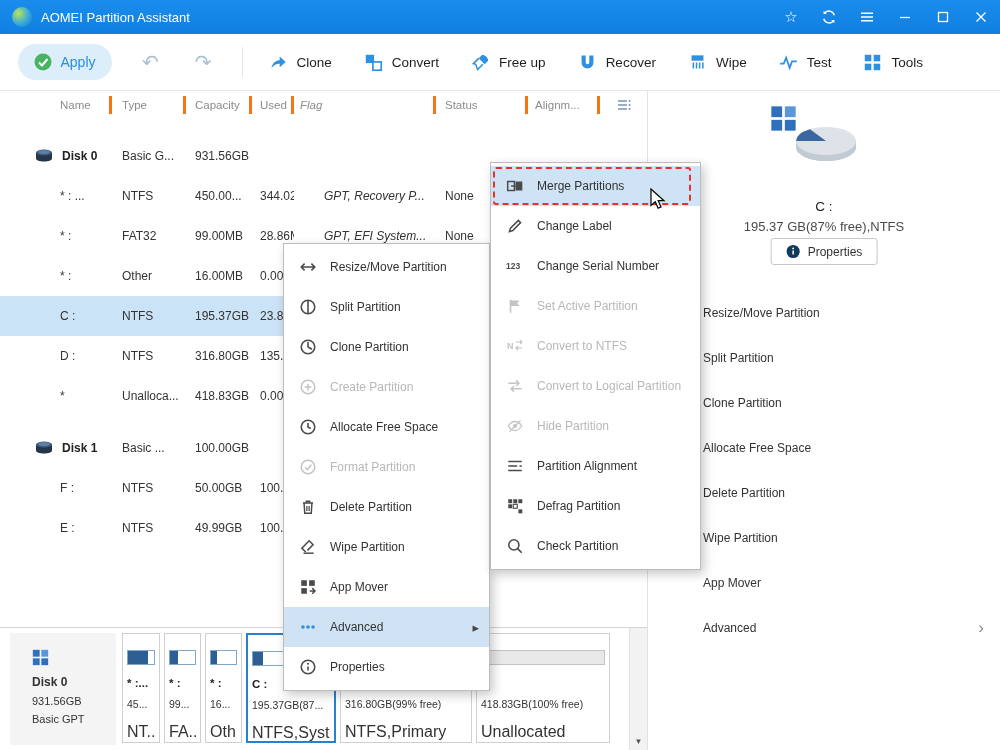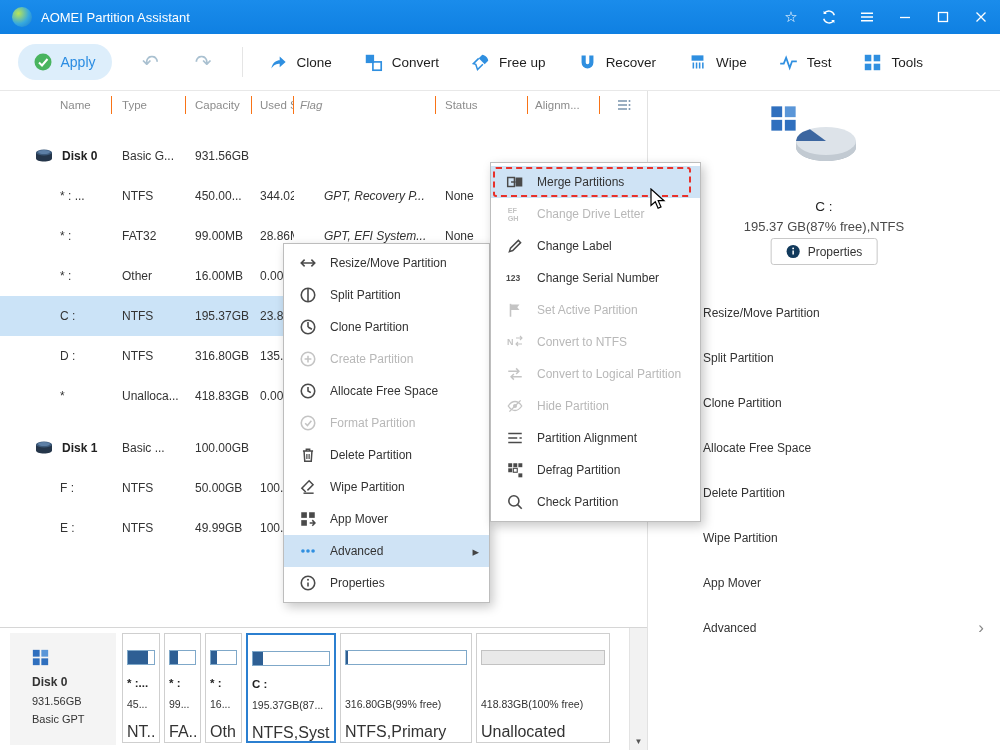--- a/index.html
+++ b/index.html
@@ -29,21 +29,21 @@
   .tb-sep{width:1px;height:30px;background:#e5e5e5;margin-left:24px;}
   #toolbar-buttons{display:flex;margin-left:26px;gap:32px;}
   .tb-btn{display:flex;align-items:center;gap:9px;font-size:13.5px;color:#1e1e1e;cursor:default;}
   .tb-ic{width:19px;height:19px;color:#2f8fe0;display:inline-block;flex:none;}
 
   
   .main{position:absolute;top:91px;left:0;right:0;bottom:0;display:flex;}
   .table-area{width:647px;flex:none;position:relative;}
   .thead,.trow{display:grid;grid-template-columns:112px 74px 66px 42px 142px 92px 72px 1fr;align-items:center;}
   .thead{height:28px;color:#8c8c8c;font-size:11.5px;}
-  .hcell{height:18px;line-height:18px;border-right:1px solid #f97316;white-space:nowrap;overflow:hidden;box-sizing:border-box;}
+  .hcell{height:18px;line-height:18px;border-right:3px solid #f97316;white-space:nowrap;overflow:hidden;box-sizing:border-box;}
   .hcell.c8{border-right:none;display:flex;justify-content:center;align-items:center;}
   .c1{padding-left:60px;}.c2{padding-left:10px;}.c3{padding-left:9px;}.c4{padding-left:8px;}
   .c5{padding-left:6px;font-style:italic;}.c6{padding-left:9px;}.c7{padding-left:7px;}
   .trow{height:40px;font-size:12px;color:#333;}
   .trow .cell{white-space:nowrap;overflow:hidden;}
   .trow .c5{padding-left:30px;}
   .trow.disk{margin-top:12px;}
   #table-rows .trow.disk:first-child{margin-top:17px;}
   .trow.selected{background:#cbe3f7;}
   .diskname{display:flex;align-items:center;gap:7px;padding-left:33px !important;font-weight:bold;color:#222;}
@@ -84,21 +84,21 @@
   .pfs{font-size:16px;color:#333;margin-top:13px;white-space:nowrap;overflow:hidden;}
   .bscroll{position:absolute;right:0;top:0;bottom:0;width:17px;background:#f2f2f2;border-left:1px solid #e3e3e3;}
   .bscroll .down{position:absolute;bottom:1px;left:0;right:0;height:16px;display:flex;align-items:center;
     justify-content:center;font-size:8px;color:#555;}
 
   
   .menu{position:absolute;background:#fff;border:1px solid #bdbdbd;box-shadow:3px 4px 10px rgba(0,0,0,.22);
     padding:3px 0;z-index:50;box-sizing:border-box;}
   #ctx-menu{left:283px;top:243px;width:207px;}
   #sub-menu{left:490px;top:162px;width:211px;}
-  .mitem{height:32px;display:flex;align-items:center;padding:0 10px 0 15px;gap:13px;font-size:12px;
+  .mitem{height:40px;display:flex;align-items:center;padding:0 10px 0 15px;gap:13px;font-size:12px;
     color:#333;position:relative;white-space:nowrap;}
   .mitem.disabled{color:#b8b8b8;}
   .mic{width:18px;height:18px;color:#4a4a4a;flex:none;display:inline-block;}
   .mitem.disabled .mic{color:#c4c4c4;}
   .mitem.hl{background:#cfe3f5;}
   .marrow{margin-left:auto;font-size:13px;color:#444;}
   .mitem.target::after{content:"";position:absolute;top:1px;bottom:1px;left:2px;right:9px;
     border:2px dashed #e8312a;border-radius:3px;pointer-events:none;}
 
   .cursor{position:absolute;left:649px;top:188px;z-index:99;pointer-events:none;}
@@ -570,27 +570,20 @@
     </div>
   <div class="menu" id="sub-menu">
       <div class="mitem hl target">
         <span class="mic"><svg viewBox="0 0 16 16">
             <rect x="1.5" y="4" width="6" height="8" fill="none" stroke="currentColor" stroke-width="1.3"></rect>
             <rect x="8.5" y="4" width="6" height="8" fill="currentColor"></rect>
             <path d="M4.5 8h4" stroke="currentColor" stroke-width="1.3"></path>
           </svg></span>
         <span>Merge Partitions</span>
       </div>
-      <div class="mitem disabled">
-        <span class="mic"><svg viewBox="0 0 16 16">
-            <text x="1.5" y="7" font-size="6.5" font-weight="bold" fill="currentColor" font-family="Liberation Sans,sans-serif">EF</text>
-            <text x="1.5" y="14" font-size="6.5" font-weight="bold" fill="currentColor" font-family="Liberation Sans,sans-serif">GH</text>
-          </svg></span>
-        <span>Change Drive Letter</span>
-      </div>
       <div class="mitem">
         <span class="mic"><svg viewBox="0 0 16 16">
             <path d="M3 13l1-3 7-7 2 2-7 7-3 1Z" fill="none" stroke="currentColor" stroke-width="1.3"></path>
           </svg></span>
         <span>Change Label</span>
       </div>
       <div class="mitem">
         <span class="mic"><svg viewBox="0 0 18 16">
             <text x="0" y="11.5" font-size="8.5" font-weight="bold" fill="currentColor" font-family="Liberation Sans,sans-serif">123</text>
           </svg></span>

